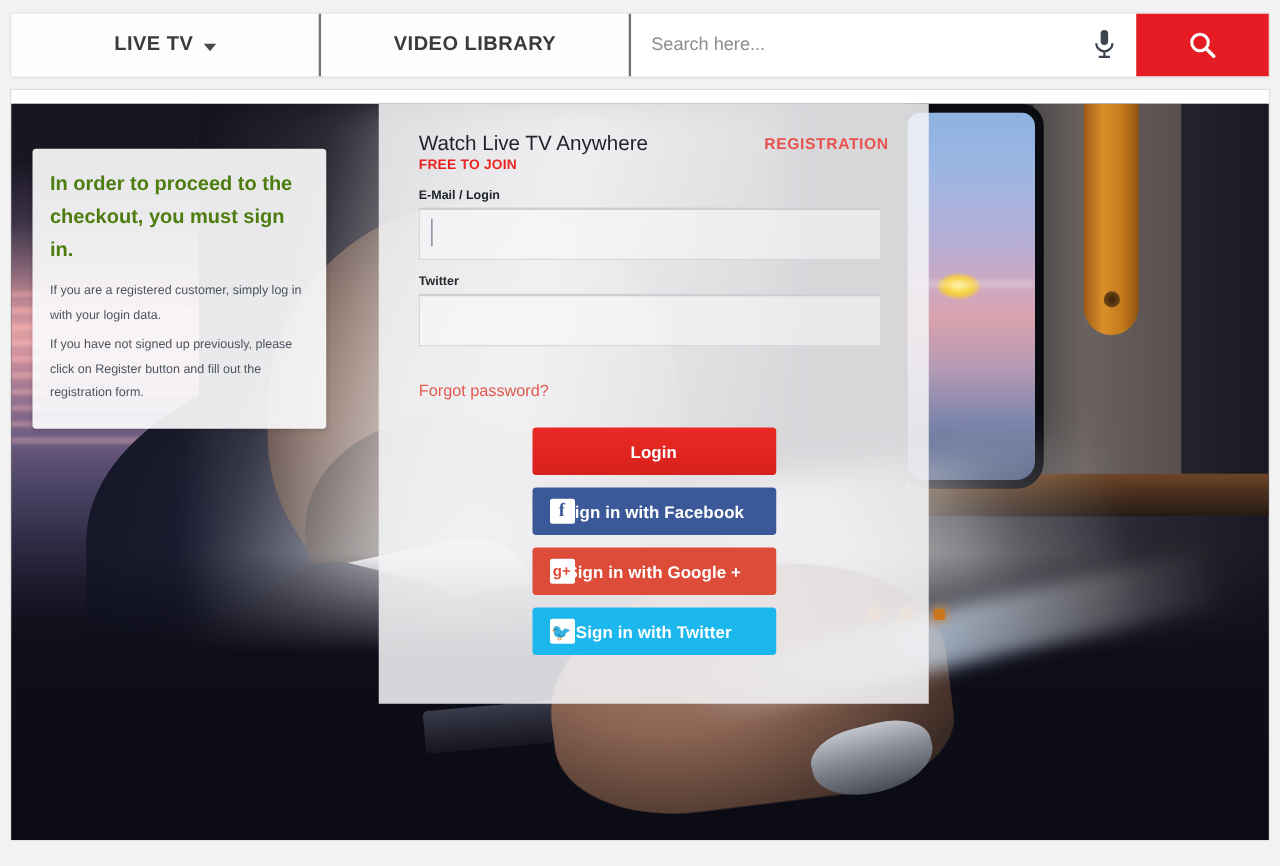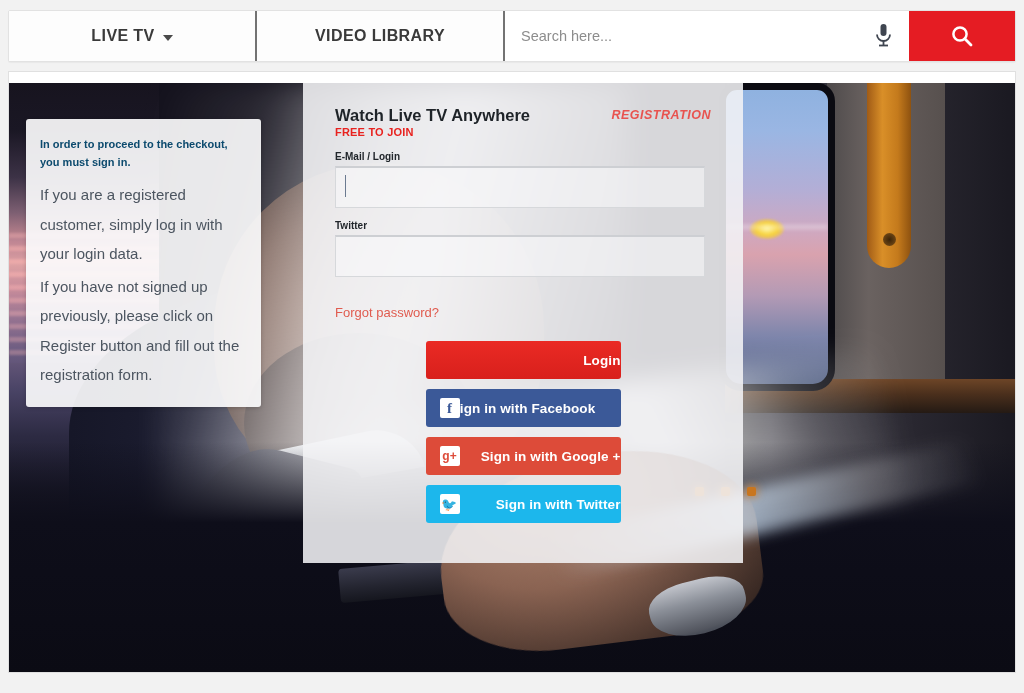--- a/index.html
+++ b/index.html
@@ -357,28 +357,28 @@
     position: absolute;
     left: 17px;
     top: 36px;
     width: 235px;
     padding: 16px 14px 14px 14px;
     background: rgba(251,251,252,0.92);
     border-radius: 3px;
     box-shadow: 0 1px 4px rgba(0,0,0,0.18);
   }
   .info-title {
-    font-size: 11px;
+    font-size: 16px;
     font-weight: bold;
-    color: #0c4a6e;
+    color: #4d7c0f;
     line-height: 1.65;
     margin-bottom: 9px;
   }
   .info-para {
-    font-size: 15px;
+    font-size: 10px;
     color: #4c5560;
     line-height: 1.95;
     margin-bottom: 4px;
   }
 
   
   .login-panel {
     position: absolute;
     left: 294px;
     top: 0px;
@@ -389,37 +389,36 @@
   }
 
   .panel-head {
     display: flex;
     justify-content: space-between;
     align-items: flex-start;
   }
   .head-left { line-height: 1.25; }
   .h-watch {
     font-size: 16.5px;
-    font-weight: bold;
+    font-weight: normal;
     color: #1e2328;
   }
   .h-free {
     font-size: 11px;
     font-weight: bold;
     color: #e8221f;
     letter-spacing: 0.2px;
   }
   .registration-link {
     font-size: 12.5px;
     font-weight: bold;
     color: #e8534f;
     letter-spacing: 0.5px;
     cursor: pointer;
     margin-top: 3px;
-    font-style: italic;
   }
 
   .field-label {
     font-size: 10px;
     font-weight: bold;
     color: #21262b;
     margin-top: 12px;
     margin-bottom: 4px;
   }
   .text-field {
@@ -455,21 +454,21 @@
     height: 38px;
     border: none;
     border-radius: 3px;
     color: #fff;
     font-size: 13.5px;
     font-weight: bold;
     font-family: "Liberation Sans", sans-serif;
     cursor: pointer;
     display: flex;
     align-items: center;
-    justify-content: flex-end;
+    justify-content: center;
     position: relative;
     letter-spacing: 0.1px;
   }
   .btn-login    { background: linear-gradient(to bottom, #ea2a24 0%, #d8201c 100%); }
   .btn-facebook { background: #3b5998; justify-content: center; }
   .btn-google   { background: #dd4b39; }
   .btn-twitter  { background: #1cb7ec; }
 
   .btn .sicon {
     position: absolute;

